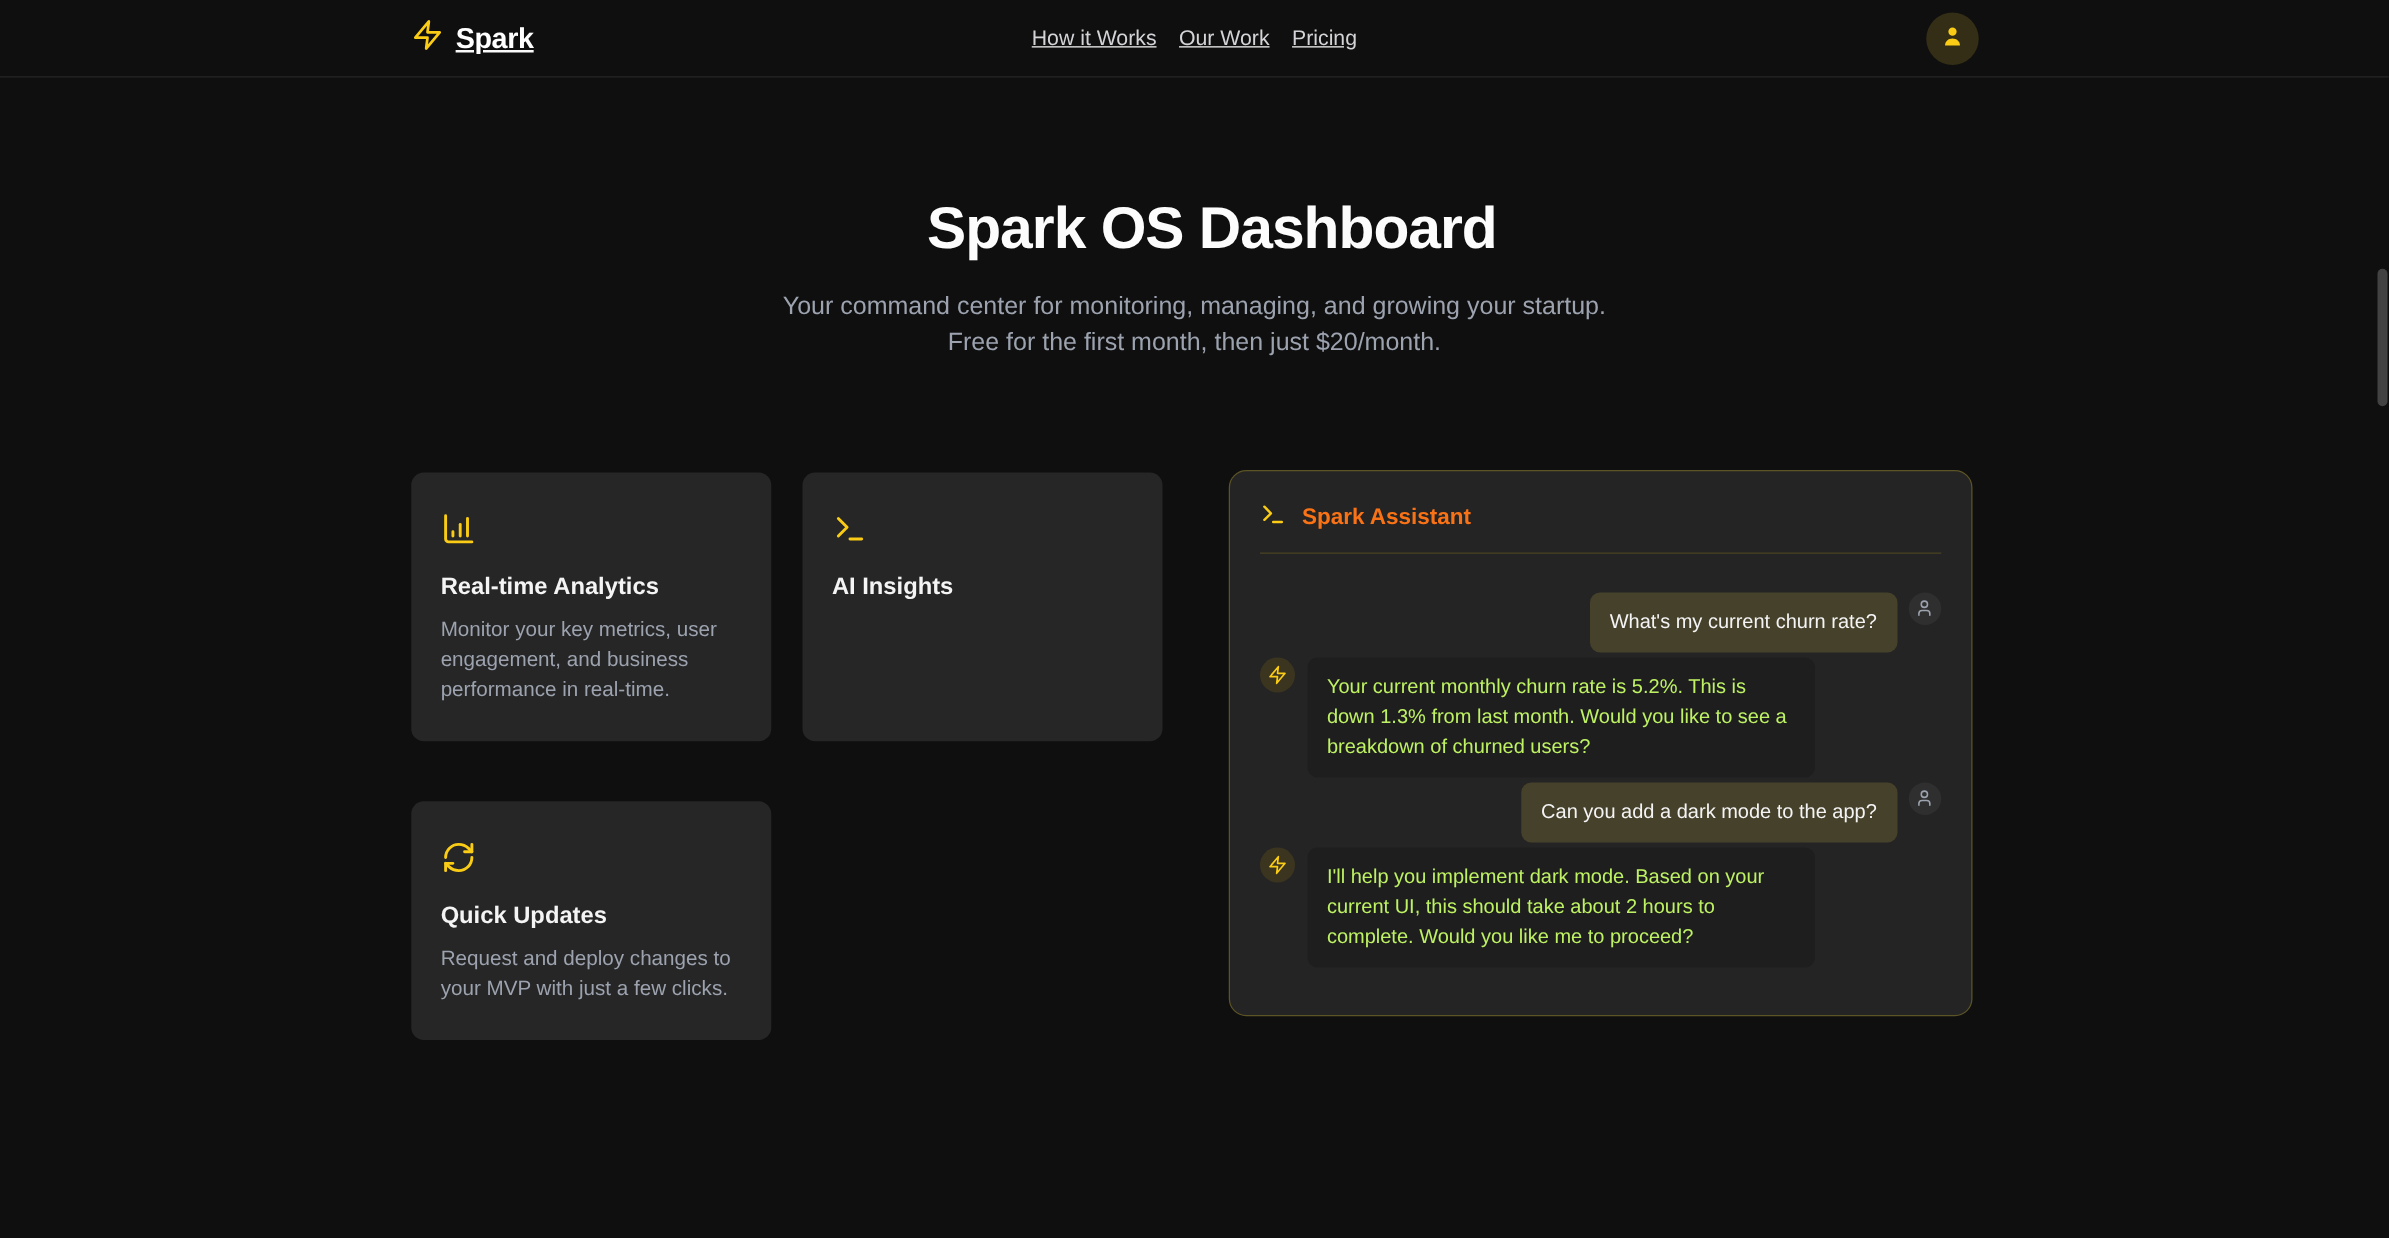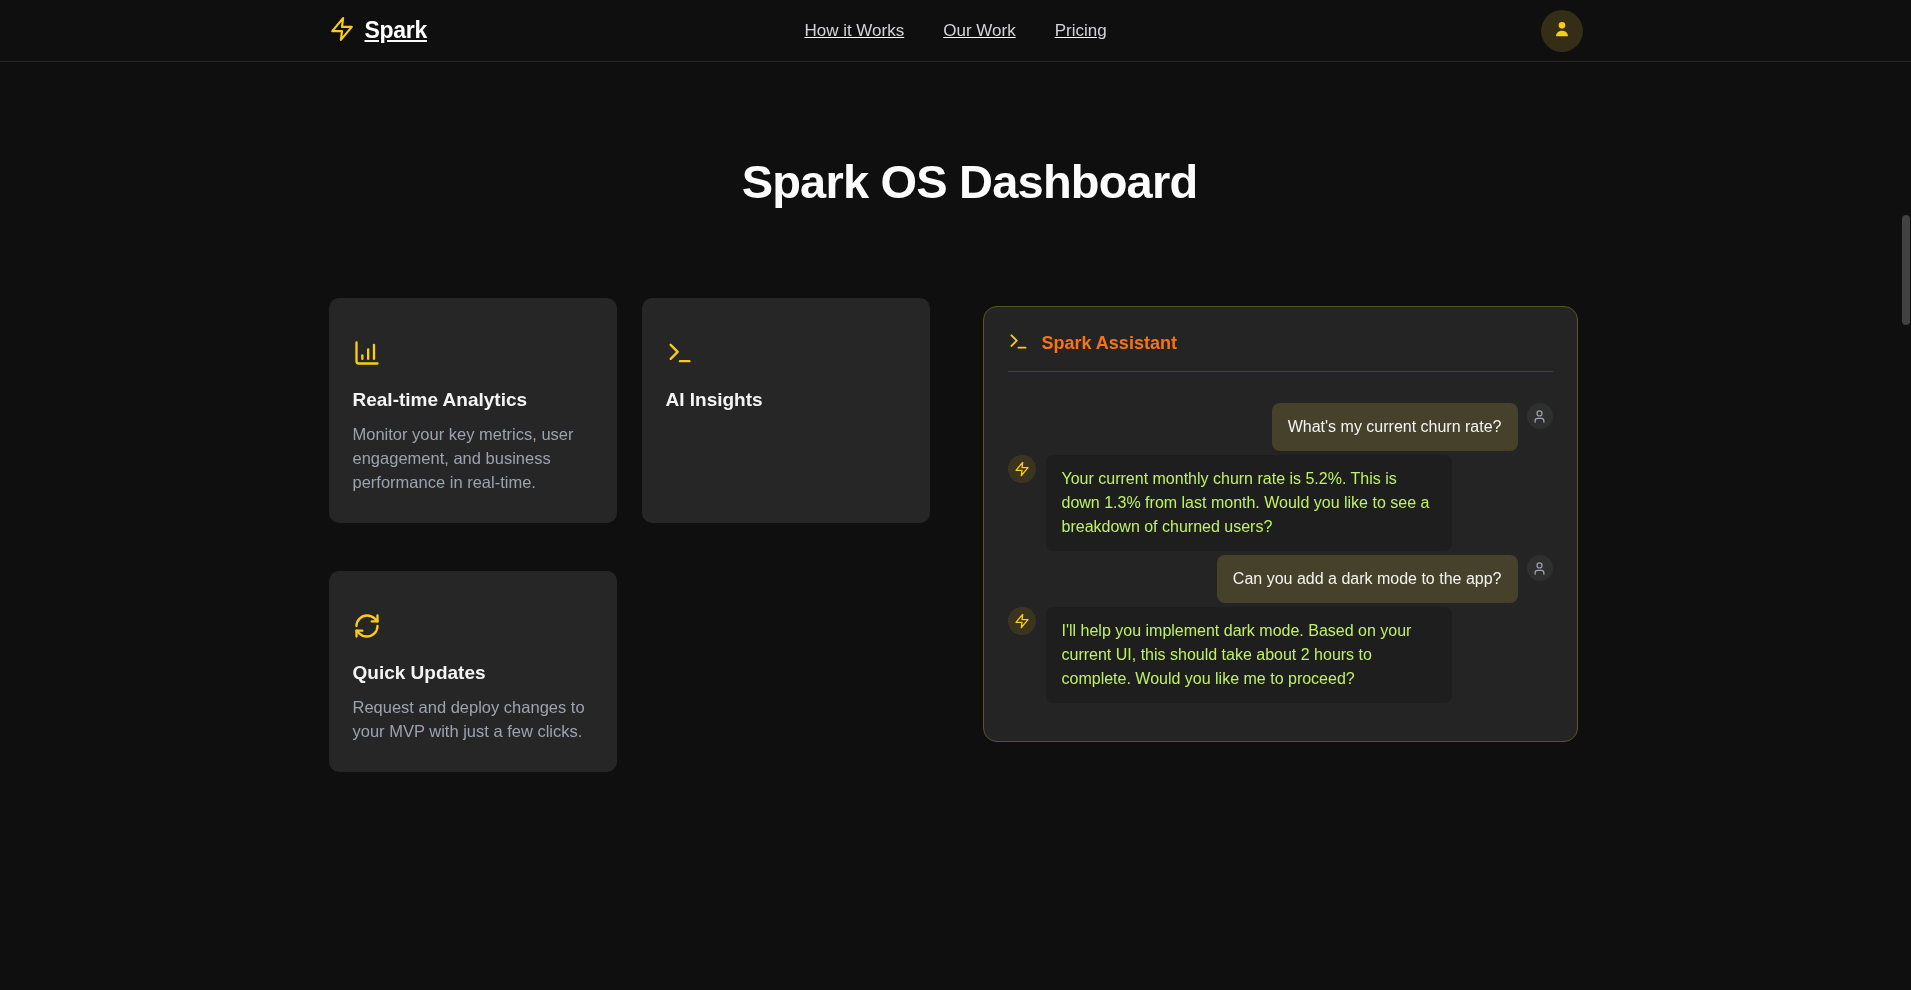--- a/index.html
+++ b/index.html
@@ -18,21 +18,21 @@
     height: 62px;
     border-bottom: 1px solid #272727;
     display: flex;
     align-items: center;
     background: var(--page_bg, #0f0f0f);
     text-decoration: underline;
   }
   .nav-inner { display: flex; align-items: center; }
   .brand { display: flex; align-items: center; gap: 10px; flex: 1; }
   .brand-name { font-size: 23px; font-weight: bold; color: #fff; letter-spacing: -0.3px; }
-  .nav-links { display: flex; align-items: center; gap: 39px; }
+  .nav-links { display: flex; align-items: center; gap: 18px; }
   .nav-link { font-size: 17px; color: #d4d4d8; cursor: pointer; text-decoration: none; }
   .nav-right { flex: 1; display: flex; justify-content: flex-end; }
   .avatar-btn {
     width: 42px; height: 42px; border-radius: 50%;
     background: #332e15; border: none; cursor: pointer;
     display: flex; align-items: center; justify-content: center;
   }
 
   
   .hero { margin-top: 92px; text-align: center; }
@@ -57,21 +57,21 @@
   .features-grid {
     width: 601px;
     display: grid;
     grid-template-columns: 1fr 1fr;
     column-gap: 25px;
     row-gap: 27px;
   }
   .feature-card {
     background: var(--card_bg, #262626);
     border-radius: 10px;
-    padding: 41px 24px 28px;
+    padding: 31px 24px 28px;
     margin-top: 21px;
   }
   .feature-icon { margin-bottom: 22px; height: 28px; }
   .feature-icon svg { width: 28px; height: 28px; stroke: var(--accent, #facc15); }
   .feature-title { font-size: 19px; font-weight: bold; color: #f4f4f5; margin-bottom: 12px; }
   .feature-desc { font-size: 16.5px; line-height: 1.45; color: #9ca3af; }
 
   
   .assistant-panel {
     width: 595px;
@@ -145,20 +145,21 @@
               <path d="M5.5 20c0-3.6 2.9-6 6.5-6s6.5 2.4 6.5 6z"></path>
             </svg>
         </span>
       </button>
     </div>
   </div>
 </header>
 
 <section class="hero">
   <h1 class="hero-title">Spark OS Dashboard</h1>
+  <p class="hero-subtitle">Your command center for monitoring, managing, and growing your startup. Free for the first month, then just $20/month.</p>
 </section>
 
 <main class="container content-row">
 
   <div class="features-grid">
 
     <div class="feature-card">
       <div class="feature-icon">
         <svg viewBox="0 0 24 24" fill="none" stroke-width="2" stroke-linecap="round" stroke-linejoin="round">
             <path d="M3 3v16a2 2 0 0 0 2 2h16"></path>

